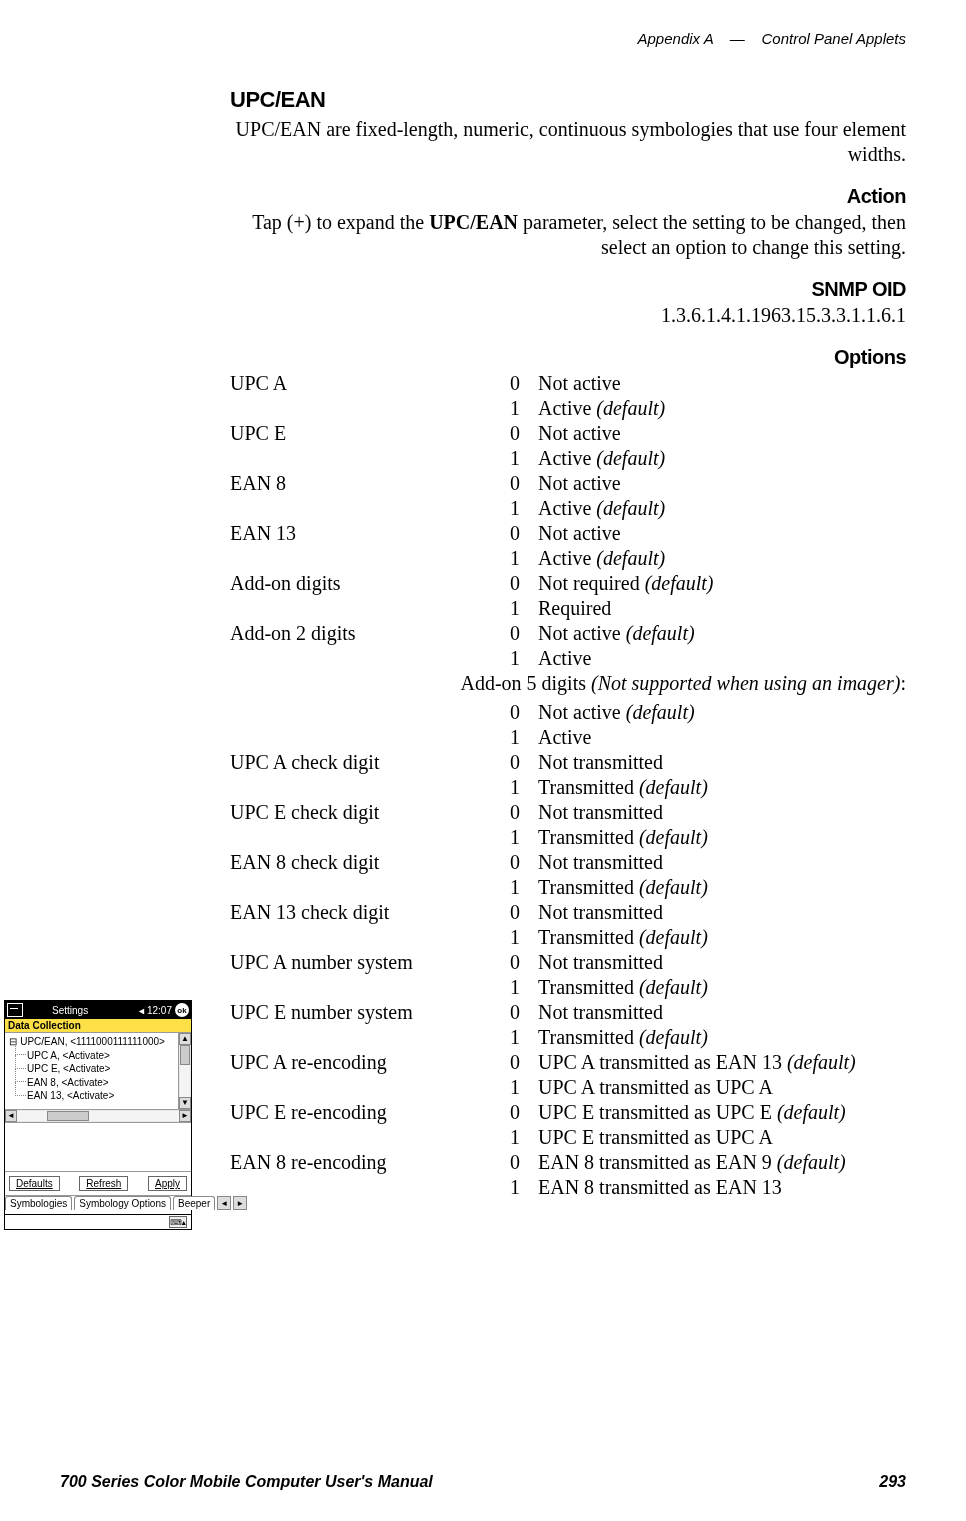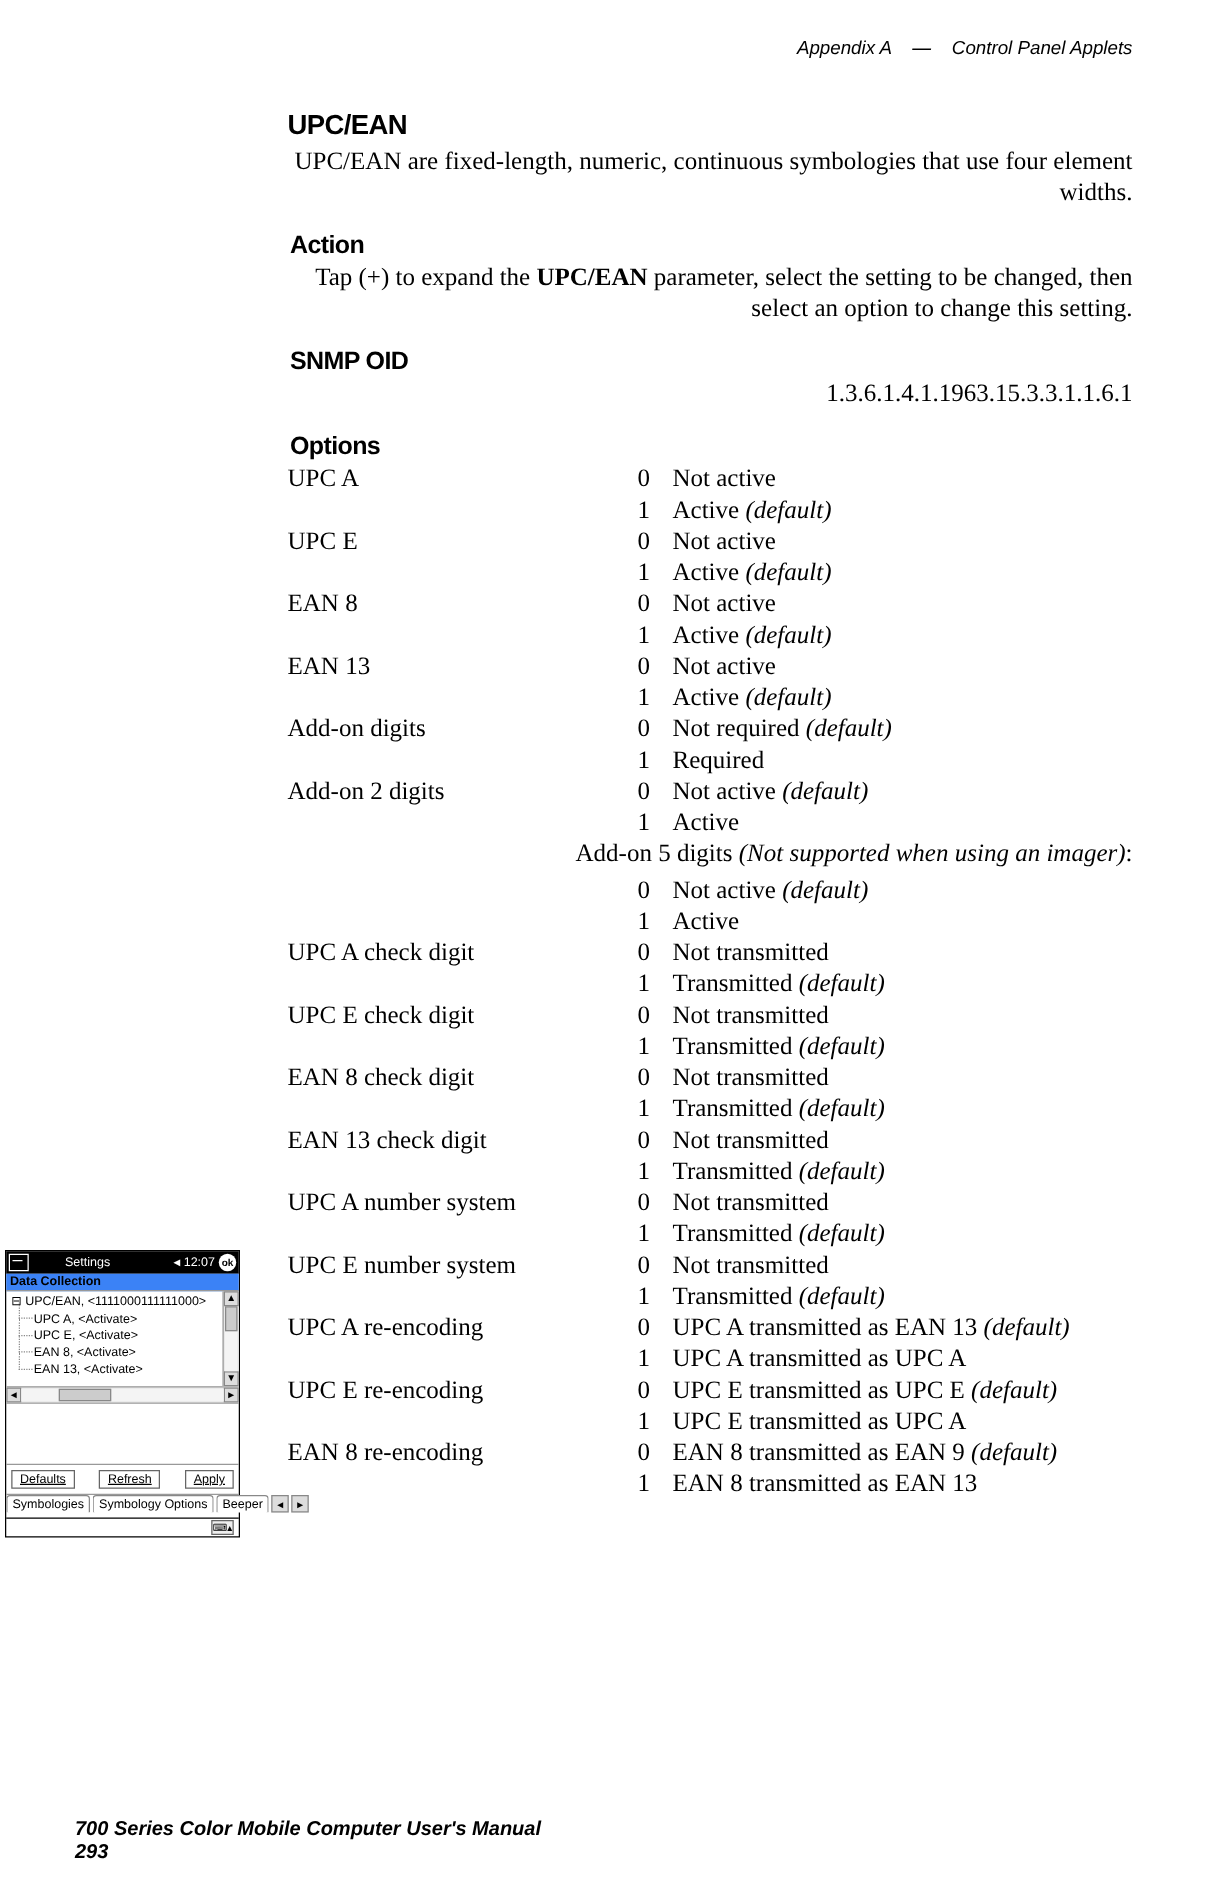--- a/index.html
+++ b/index.html
@@ -33,20 +33,21 @@
     font-weight: bold;
     margin: 0 0 4px 0;
     letter-spacing: -0.5px;
   }
   .h4 {
     font-family: Arial, Helvetica, sans-serif;
     font-size: 20px;
     font-weight: bold;
     margin: 18px 0 2px 2px;
     letter-spacing: -0.5px;
+    text-align: right;
   }
   .body {
     font-size: 20px;
     line-height: 1.25;
     margin: 0 0 4px 0;
     text-align: right;
   }
   .bold { font-weight: bold; }
   .italic { font-style: italic; }
 
@@ -71,21 +72,20 @@
     position: absolute;
     left: 60px;
     right: 60px;
     bottom: 30px;
     display: flex;
     justify-content: space-between;
     font-family: Arial, Helvetica, sans-serif;
     font-size: 16px;
     font-weight: bold;
     font-style: italic;
-    flex-direction: column;
   }
 
   
   .applet {
     position: absolute;
     left: 4px;
     top: 1000px;
     width: 186px;
     border: 1px solid #000;
     font-family: Tahoma, Arial, sans-serif;
@@ -111,21 +111,21 @@
     content:""; position:absolute; left:2px; top:4px; width:8px; height:1px; background:#fff;
   }
   .applet .titlebar .title { flex: 1; white-space: nowrap; margin-left: 26px; }
   .applet .titlebar .time::before { content: "◄"; font-size: 9px; margin-right: 1px;}
   .applet .titlebar .time { font-size: 10px; margin-right: 3px;}
   .applet .titlebar .ok {
     background: #fff; color:#000; border-radius: 7px; width: 14px; height: 14px;
     font-size: 8px; font-weight: bold; display:flex; align-items:center; justify-content:center;
   }
   .applet .subtitle {
-    background: #3b82f6;
+    background: #fde047;
     padding: 1px 3px;
     font-weight: bold;
     border-bottom: 1px solid #999;
   }
   .applet .treewrap {
     display:flex;
   }
   .applet .tree {
     flex: 1;
     padding: 2px 2px 2px 4px;

